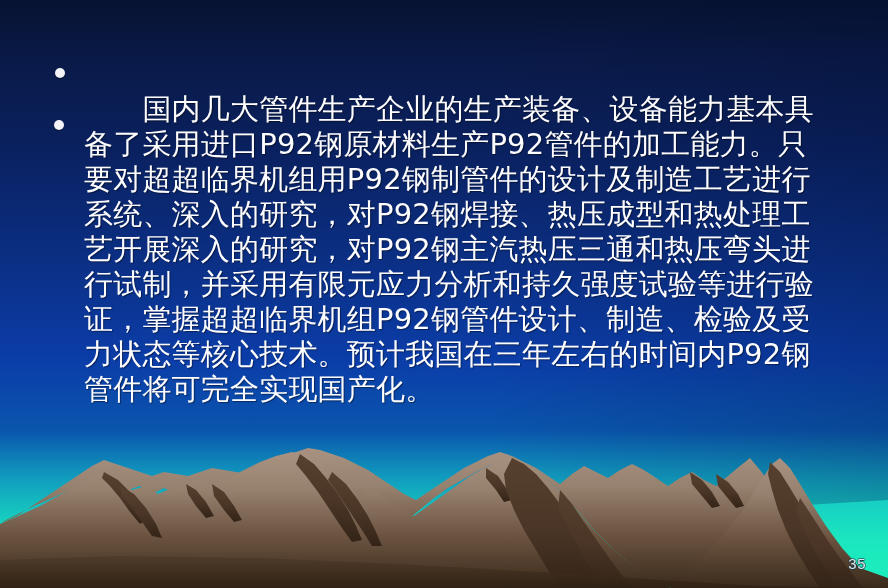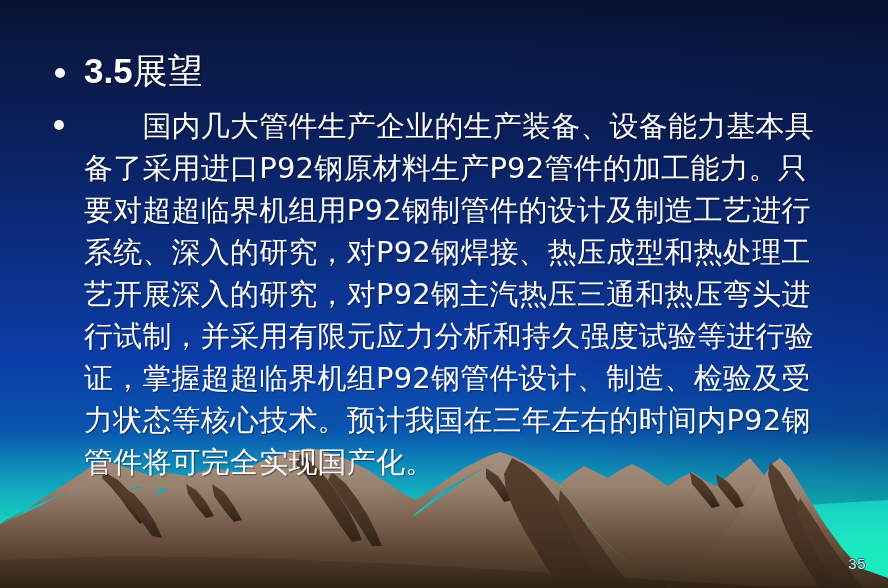--- a/index.html
+++ b/index.html
@@ -71,25 +71,25 @@
   #title-text .cjk {
     font-family:"DejaVu Serif","Liberation Serif", serif;
     font-weight:500;
   }
 
   
   #body-dot { left:54px; top:120px; }
 
   #body-text {
     position:absolute;
-    left:84px; top:105px;
+    left:84px; top:92px;
     width:752px;
     font-family:"DejaVu Sans","Liberation Sans", sans-serif;
     font-size:29px;
-    line-height:42px;
+    line-height:35px;
     color:#fdfdff;
     letter-spacing:0.2px;
     text-shadow:1px 1px 1px rgba(0,0,0,.45);
     white-space:pre-wrap;
     word-break:break-all;
   }
 
   
   #landscape {
     position:absolute;
@@ -199,23 +199,20 @@
       <path d="M0,132 L120,128 L260,130 L400,136 L540,144 L660,152 L760,158 L888,160 L888,160 L0,160 Z" fill="url(#gFore)" opacity="0.85"></path>
     </svg>
   </div>
 
   <div id="vignette"></div>
 
   <div id="content">
 
     <span class="bullet-dot" id="title-dot"></span>
 
-    <div id="title-text">
-      <span class="num">3.5</span><span class="cjk">展望</span>
-    </div>
 
     <span class="bullet-dot" id="body-dot"></span>
 
     <div id="body-text">　　国内几大管件生产企业的生产装备、设备能力基本具备了采用进口P92钢原材料生产P92管件的加工能力。只要对超超临界机组用P92钢制管件的设计及制造工艺进行系统、深入的研究，对P92钢焊接、热压成型和热处理工艺开展深入的研究，对P92钢主汽热压三通和热压弯头进行试制，并采用有限元应力分析和持久强度试验等进行验证，掌握超超临界机组P92钢管件设计、制造、检验及受力状态等核心技术。预计我国在三年左右的时间内P92钢管件将可完全实现国产化。</div>
   </div>
 
   <div id="slide-number">35</div>
 
 </div>
 

